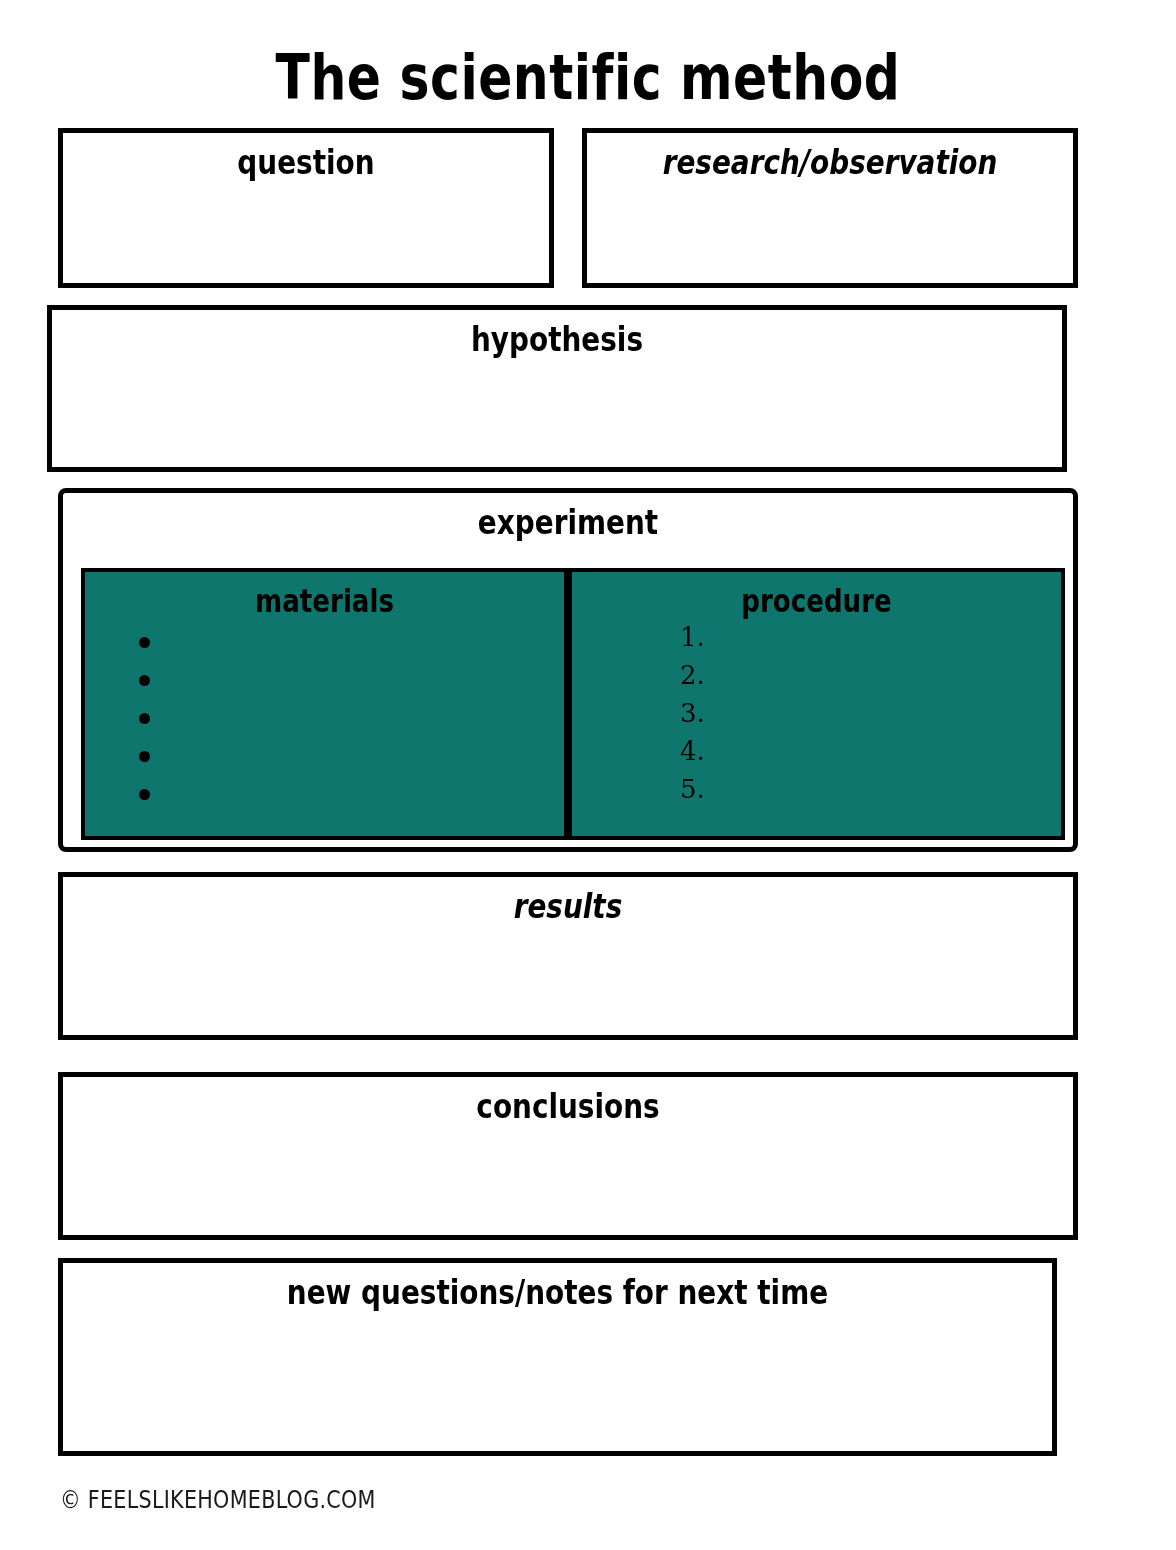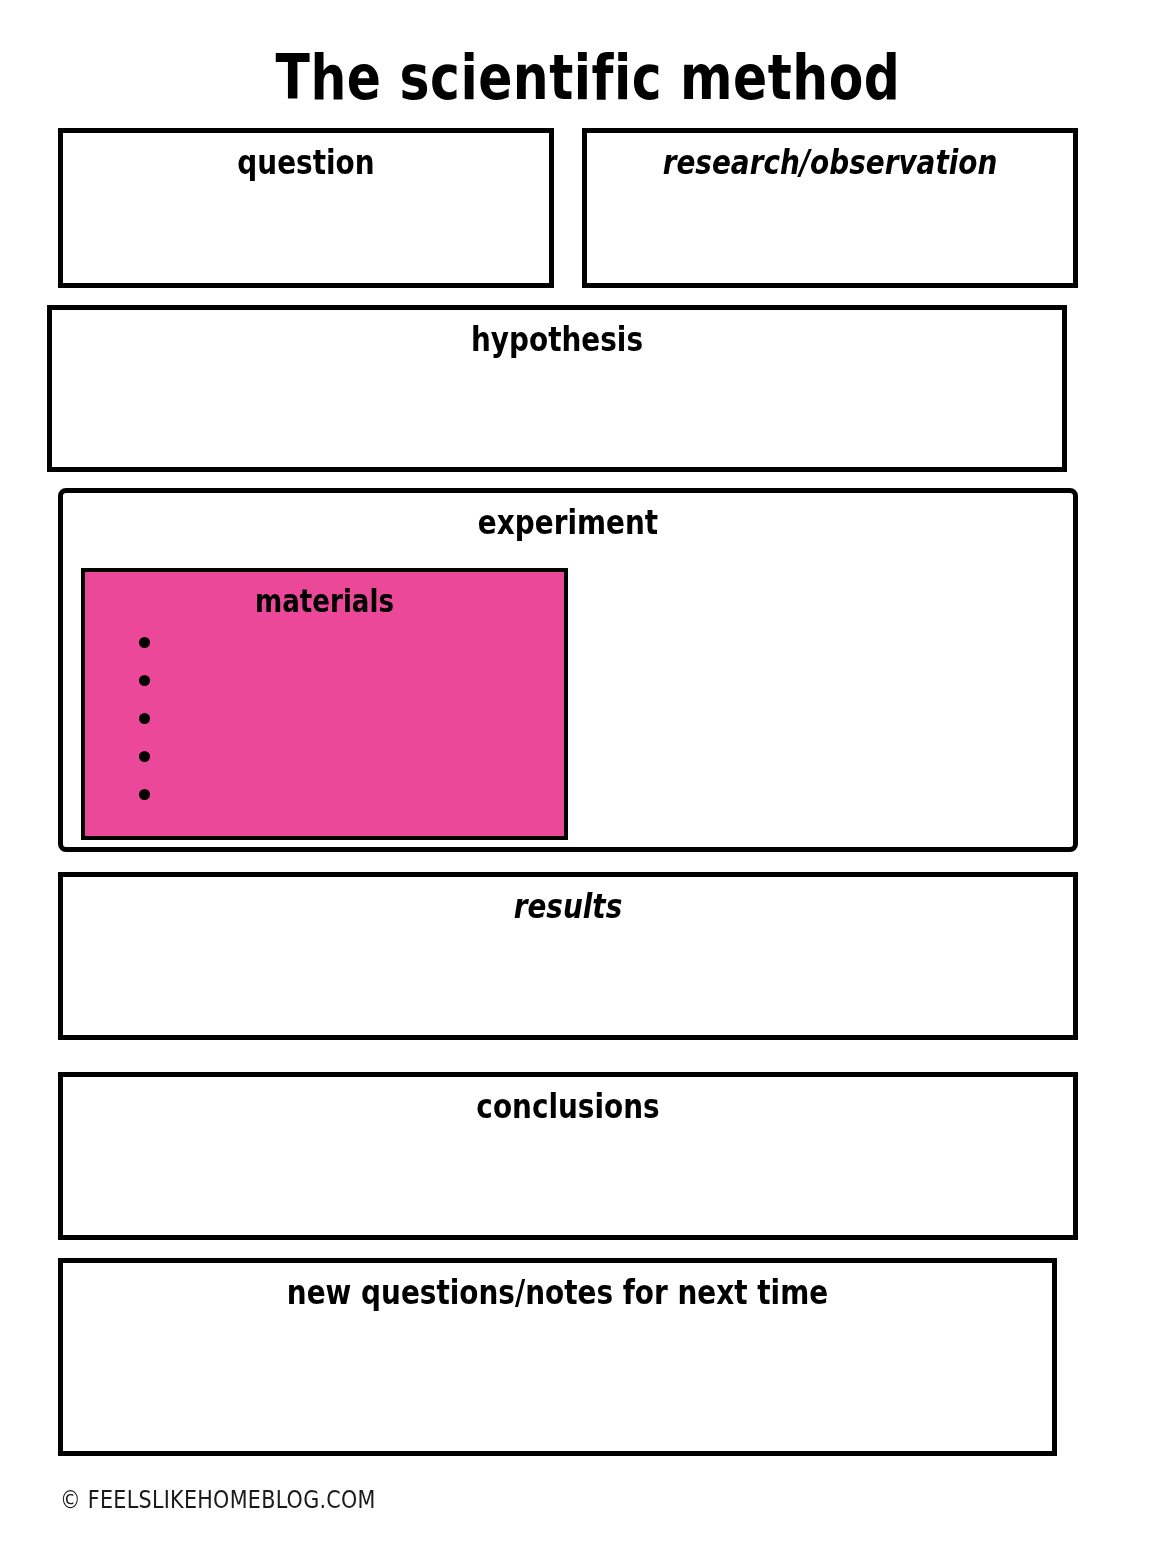--- a/index.html
+++ b/index.html
@@ -44,21 +44,21 @@
     position: absolute;
     box-sizing: border-box;
     border: 5px solid #000000;
     background: #ffffff;
   }
 
   .inner-box {
     position: absolute;
     box-sizing: border-box;
     border: 4px solid #000000;
-    background: #ec4899;
+    background: #0f766e;
   }
 
   
   .section-header {
     position: absolute;
     left: 0;
     right: 0;
     text-align: center;
     font-family: "DejaVu Sans", sans-serif;
     font-weight: 700;
@@ -193,20 +193,40 @@
           <span class="bullet-dot"></span>
           <span></span>
         </li>
         <li>
           <span class="bullet-dot"></span>
           <span></span>
         </li>
       </ul>
     </div>
 
+    <div class="inner-box" id="box-procedure">
+      <div class="section-header small hdr-top">procedure</div>
+      <ul class="procedure-list">
+        <li>
+          <span class="proc-num">1.</span>
+        </li>
+        <li>
+          <span class="proc-num">2.</span>
+        </li>
+        <li>
+          <span class="proc-num">3.</span>
+        </li>
+        <li>
+          <span class="proc-num">4.</span>
+        </li>
+        <li>
+          <span class="proc-num">5.</span>
+        </li>
+      </ul>
+    </div>
   </div>
 
   <div class="box" id="box-results">
     <div class="section-header hdr-top">results</div>
   </div>
 
   <div class="box" id="box-conclusions">
     <div class="section-header hdr-top">conclusions</div>
   </div>
 

